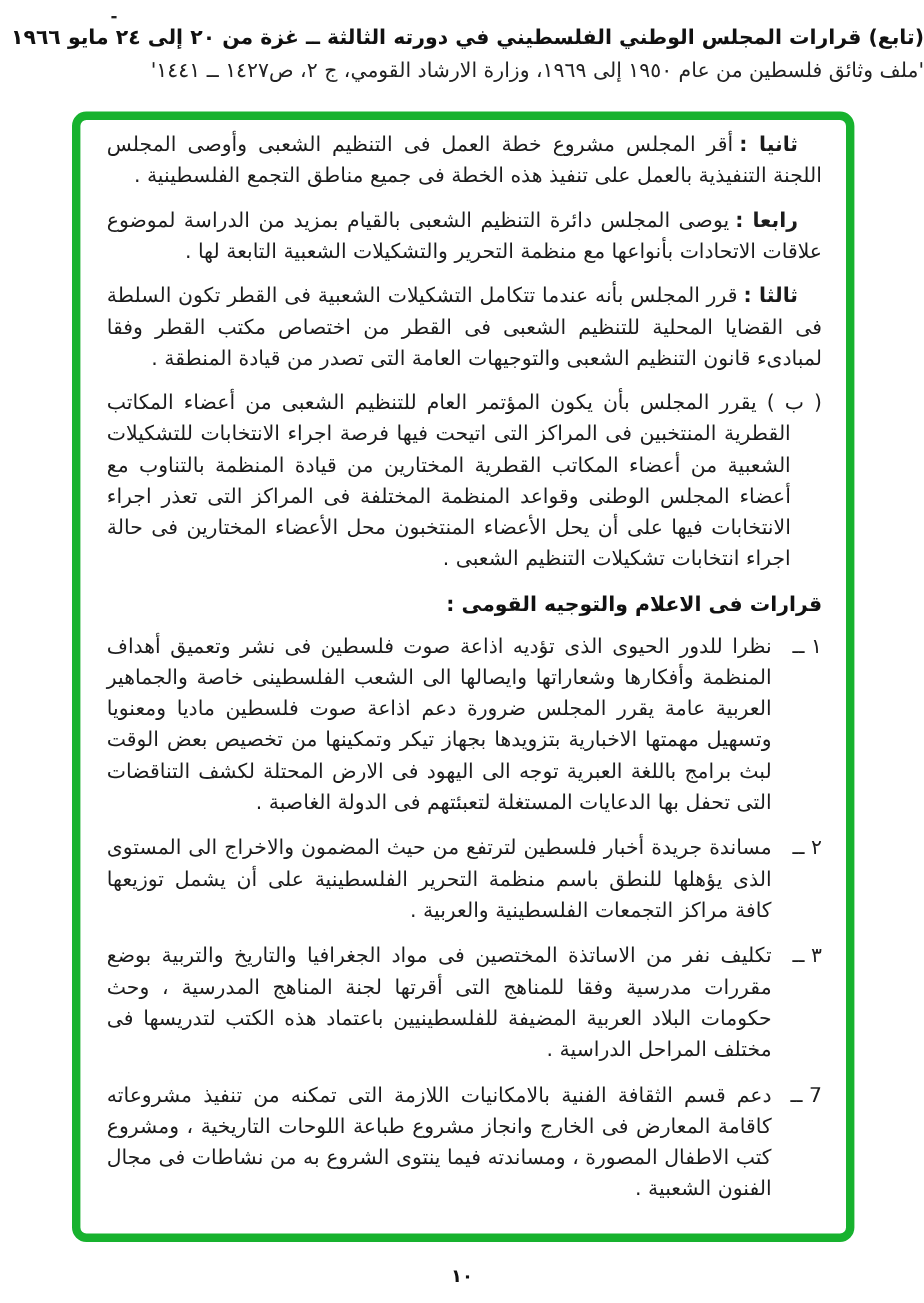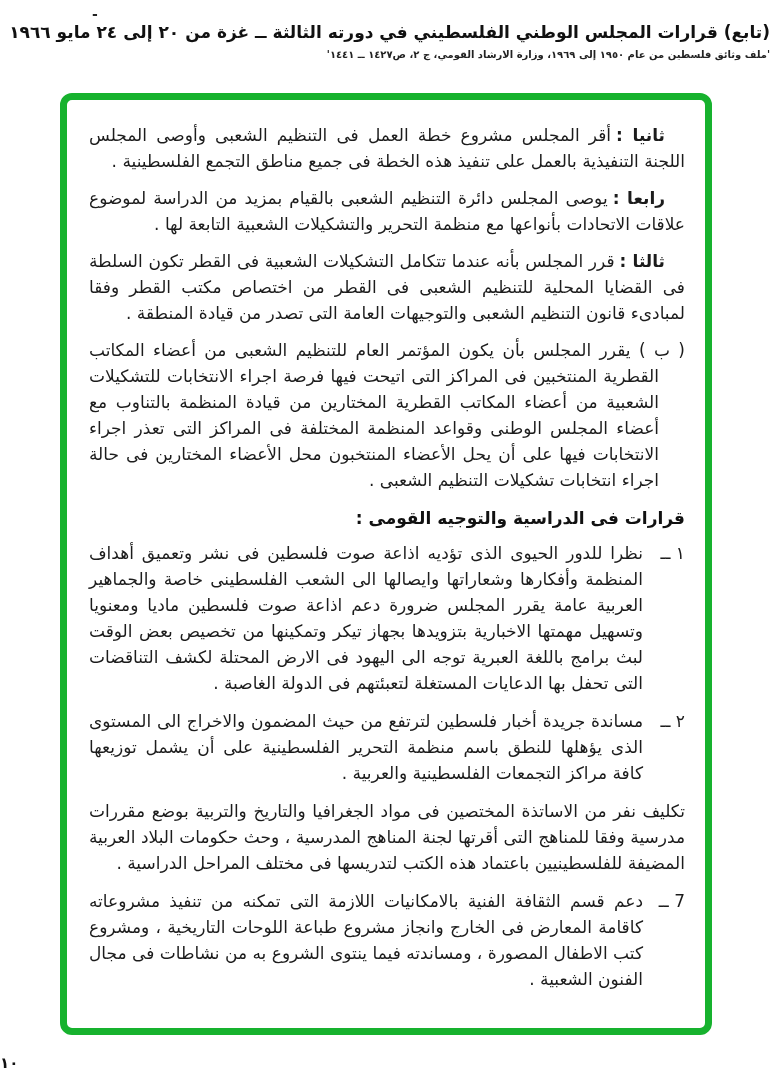--- a/index.html
+++ b/index.html
@@ -17,27 +17,27 @@
   .doc-header{
     position:absolute;top:20px;left:0;width:100%;
     text-align:right;direction:rtl;
   }
   .doc-title{
     font-size:17px;font-weight:bold;color:#111;
     letter-spacing:0;line-height:24px;
   }
   .doc-source{
     margin-top:5px;
-    font-size:10px;font-weight:bold;color:#222;
+    font-size:17px;font-weight:normal;color:#222;
   }
   .content-box{
     position:absolute;left:60px;top:93px;
     width:652px;height:942px;box-sizing:border-box;
     border:7px solid #17b22e;border-radius:12px;
-    padding:22px 20px 0 22px;
+    padding:8px 20px 0 22px;
     direction:rtl;
     overflow:hidden;
   }
   .para{
     margin:0 0 11px 0;
     font-size:17px;line-height:26px;
     text-align:justify;
     color:#1c1c1c;
   }
   .para.lead-indent{text-indent:20px;}
@@ -54,21 +54,21 @@
     font-size:17px;line-height:26px;
   }
   .num-item .num{
     white-space:nowrap;min-width:34px;color:#1c1c1c;
   }
   .num-item .itxt{
     flex:1;text-align:justify;color:#1c1c1c;
   }
   .page-number{
     position:absolute;left:0;bottom:14px;width:100%;
-    text-align:left;font-size:15px;font-weight:bold;color:#111;
+    text-align:center;font-size:15px;font-weight:bold;color:#111;
     direction:rtl;
   }
 </style>
 </head>
 <body>
 
 <div class="page">
 
   <div class="stray-mark">-</div>
 
@@ -81,33 +81,34 @@
 
     <p class="para lead-indent"><b class="plabel">ثانيا :</b><span>أقر المجلس مشروع خطة العمل فى التنظيم الشعبى وأوصى المجلس اللجنة التنفيذية بالعمل على تنفيذ هذه الخطة فى جميع مناطق التجمع الفلسطينية .</span></p>
 
     <p class="para lead-indent"><b class="plabel">رابعا :</b><span>يوصى المجلس دائرة التنظيم الشعبى بالقيام بمزيد من الدراسة لموضوع علاقات الاتحادات بأنواعها مع منظمة التحرير والتشكيلات الشعبية التابعة لها .</span></p>
 
     <p class="para lead-indent"><b class="plabel">ثالثا :</b><span>قرر المجلس بأنه عندما تتكامل التشكيلات الشعبية فى القطر تكون السلطة فى القضايا المحلية للتنظيم الشعبى فى القطر من اختصاص مكتب القطر وفقا لمبادىء قانون التنظيم الشعبى والتوجيهات العامة التى تصدر من قيادة المنطقة .</span></p>
 
 
     <p class="para hang"><span>( ب ) يقرر المجلس بأن يكون المؤتمر العام للتنظيم الشعبى من أعضاء المكاتب القطرية المنتخبين فى المراكز التى اتيحت فيها فرصة اجراء الانتخابات للتشكيلات الشعبية من أعضاء المكاتب القطرية المختارين من قيادة المنظمة بالتناوب مع أعضاء المجلس الوطنى وقواعد المنظمة المختلفة فى المراكز التى تعذر اجراء الانتخابات فيها على أن يحل الأعضاء المنتخبون محل الأعضاء المختارين فى حالة اجراء انتخابات تشكيلات التنظيم الشعبى .</span></p>
 
-    <h2 class="section-heading">قرارات فى الدراسية والتوجيه القومى :</h2>
+    <h2 class="section-heading">قرارات فى الاعلام والتوجيه القومى :</h2>
 
     <div class="num-item">
         <span class="num">١ ــ</span>
         <span class="itxt">نظرا للدور الحيوى الذى تؤديه اذاعة صوت فلسطين فى نشر وتعميق أهداف المنظمة وأفكارها وشعاراتها وايصالها الى الشعب الفلسطينى خاصة والجماهير العربية عامة يقرر المجلس ضرورة دعم اذاعة صوت فلسطين ماديا ومعنويا وتسهيل مهمتها الاخبارية بتزويدها بجهاز تيكر وتمكينها من تخصيص بعض الوقت لبث برامج باللغة العبرية توجه الى اليهود فى الارض المحتلة لكشف التناقضات التى تحفل بها الدعايات المستغلة لتعبئتهم فى الدولة الغاصبة .</span>
       </div>
 
     <div class="num-item">
         <span class="num">٢ ــ</span>
         <span class="itxt">مساندة جريدة أخبار فلسطين لترتفع من حيث المضمون والاخراج الى المستوى الذى يؤهلها للنطق باسم منظمة التحرير الفلسطينية على أن يشمل توزيعها كافة مراكز التجمعات الفلسطينية والعربية .</span>
       </div>
 
     <div class="num-item">
+        <span class="num">٣ ــ</span>
         <span class="itxt">تكليف نفر من الاساتذة المختصين فى مواد الجغرافيا والتاريخ والتربية بوضع مقررات مدرسية وفقا للمناهج التى أقرتها لجنة المناهج المدرسية ، وحث حكومات البلاد العربية المضيفة للفلسطينيين باعتماد هذه الكتب لتدريسها فى مختلف المراحل الدراسية .</span>
       </div>
 
     <div class="num-item">
         <span class="num">7 ــ</span>
         <span class="itxt">دعم قسم الثقافة الفنية بالامكانيات اللازمة التى تمكنه من تنفيذ مشروعاته كاقامة المعارض فى الخارج وانجاز مشروع طباعة اللوحات التاريخية ، ومشروع كتب الاطفال المصورة ، ومساندته فيما ينتوى الشروع به من نشاطات فى مجال الفنون الشعبية .</span>
       </div>
 
   </div>
 

